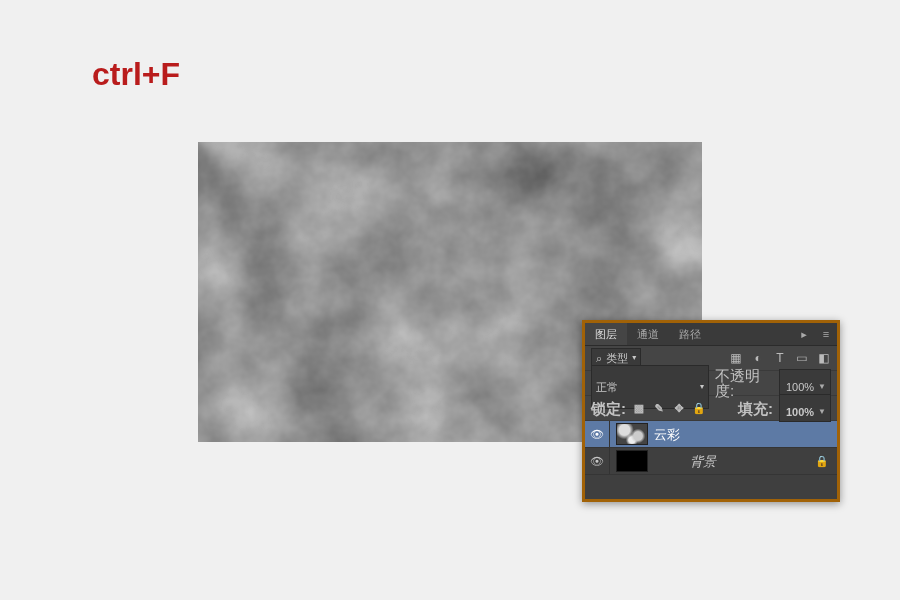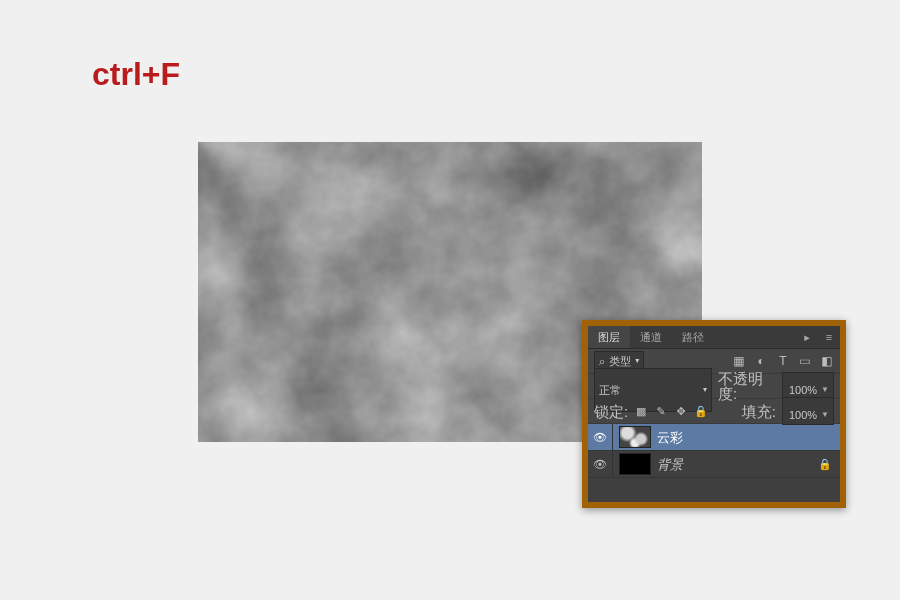--- a/index.html
+++ b/index.html
@@ -30,21 +30,21 @@
     background: #555;
   }
   .canvas-wrap svg { display:block; }
   
   .panel {
     position: absolute;
     top: 320px;
     left: 582px;
     width: 252px;
     background: #454545;
-    border: 6px solid #a16207;
+    border: 3px solid #a16207;
     box-shadow: 0 2px 8px rgba(0,0,0,0.4);
     color: #c8c8c8;
     font-size: 11px;
     line-height: 1;
   }
   .panel-tabs {
     display: flex;
     align-items: center;
     height: 22px;
     background: #3a3a3a;
@@ -110,21 +110,21 @@
   .pct-box {
     display:flex; align-items:center;
     background:#3a3a3a;
     border:1px solid #2a2a2a;
     height:18px;
     padding:8px 4px 0 6px;
     gap:4px;
     cursor:pointer;
   }
   .pct-box .tri { font-size:8px; color:#aaa; }
-  .lock-row { gap:6px; }
+  .lock-row { gap:6px;font-weight:bold; }
   .lock-icons { display:flex; gap:6px; align-items:center; }
   .lock-icons span { display:inline-flex; width:14px; justify-content:center; color:#bbb; cursor:pointer; }
   .layers {
     background:#3f3f3f;
     min-height:70px;
   }
   .layer {
     display:flex;
     align-items:center;
     height:26px;
@@ -148,21 +148,21 @@
   .thumb.clouds {
     background:
       radial-gradient(circle at 25% 30%, #ddd 0 20%, transparent 35%),
       radial-gradient(circle at 70% 60%, #ccc 0 18%, transparent 30%),
       radial-gradient(circle at 50% 80%, #eee 0 15%, transparent 28%),
       #444;
     filter: blur(0.3px);
   }
   .thumb.black { background:#000; }
   .layer-name { font-size:13px; }
-  .layer.bg .layer-name { font-style: italic; }
+  .layer.bg .layer-name { font-style: italic; margin-left: 36px; }
   .layer .lockmark {
     margin-left:auto; margin-right:8px; color:#ddd; font-size:11px;
   }
   .panel-bottom { height:24px; background:#3f3f3f; }
   .chevron { font-size:8px; }
 </style>
 </head>
 <body>
 
 <div class="shortcut-label">ctrl+F</div>

